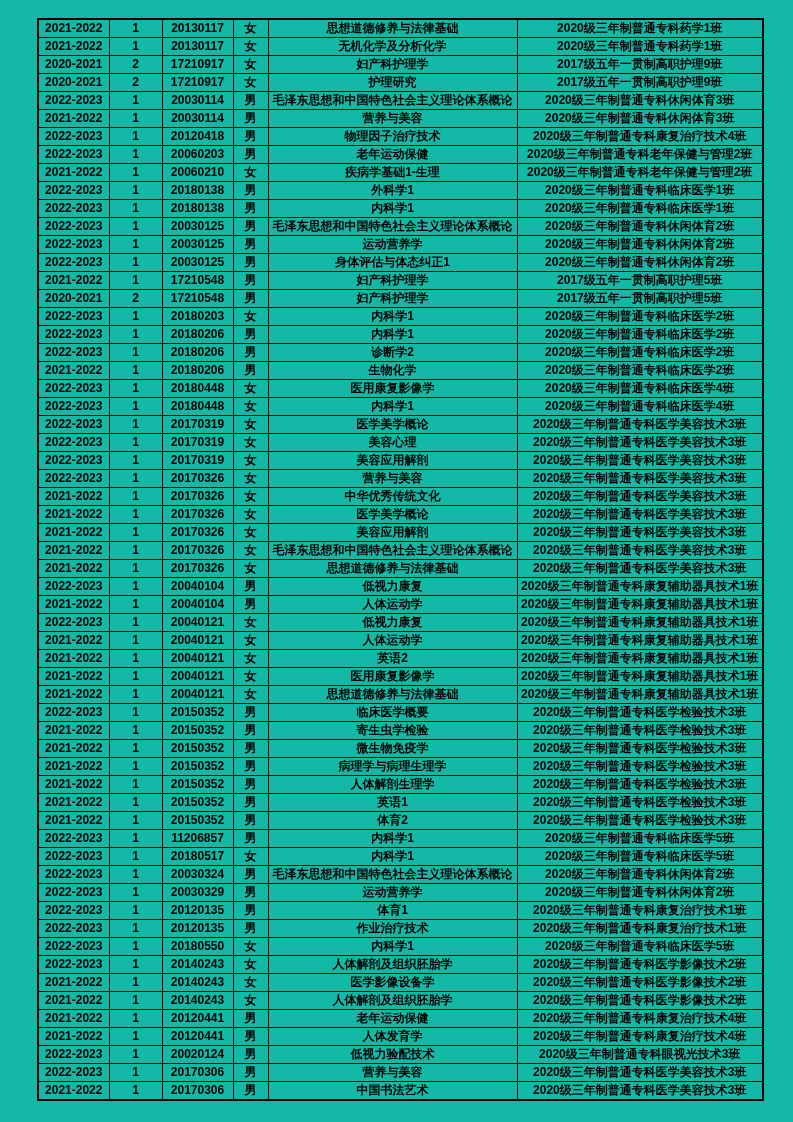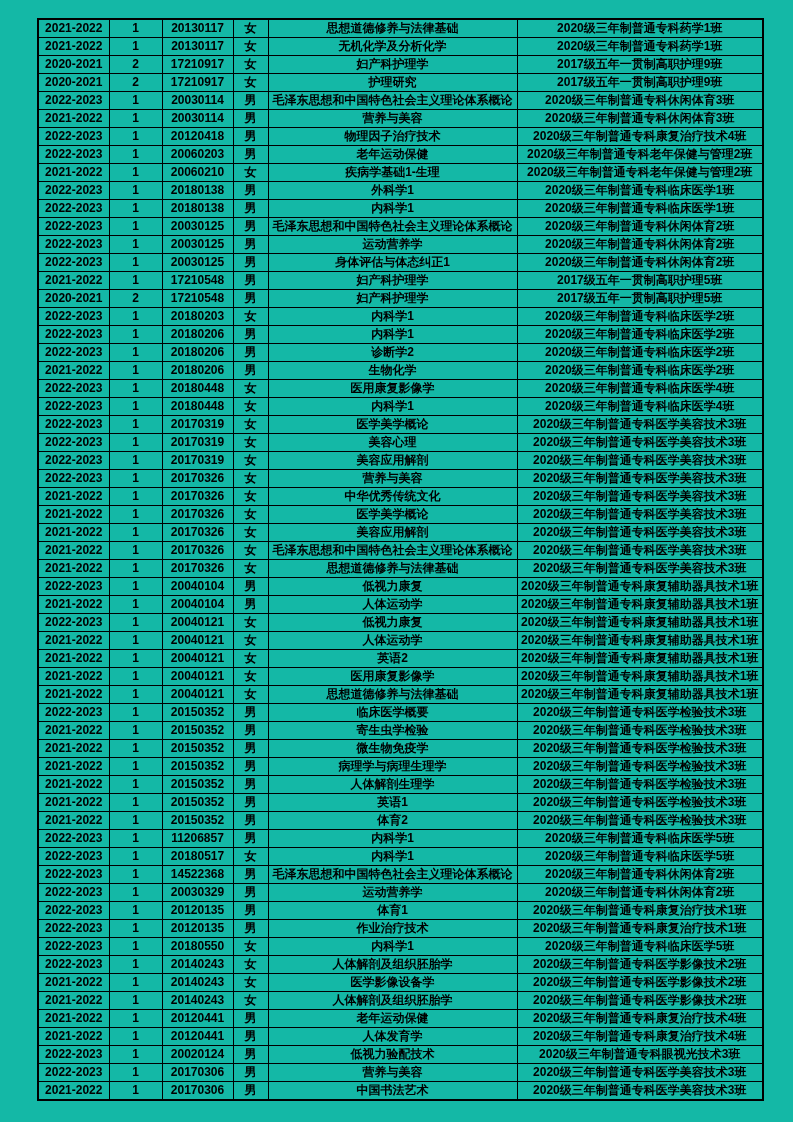--- a/index.html
+++ b/index.html
@@ -432,21 +432,21 @@
           <td>2022-2023</td>
           <td>1</td>
           <td>20180517</td>
           <td>女</td>
           <td>内科学1</td>
           <td>2020级三年制普通专科临床医学5班</td>
         </tr>
         <tr>
           <td>2022-2023</td>
           <td>1</td>
-          <td>14522368</td>
+          <td>20030324</td>
           <td>男</td>
           <td>毛泽东思想和中国特色社会主义理论体系概论</td>
           <td>2020级三年制普通专科休闲体育2班</td>
         </tr>
         <tr>
           <td>2022-2023</td>
           <td>1</td>
           <td>20030329</td>
           <td>男</td>
           <td>运动营养学</td>

